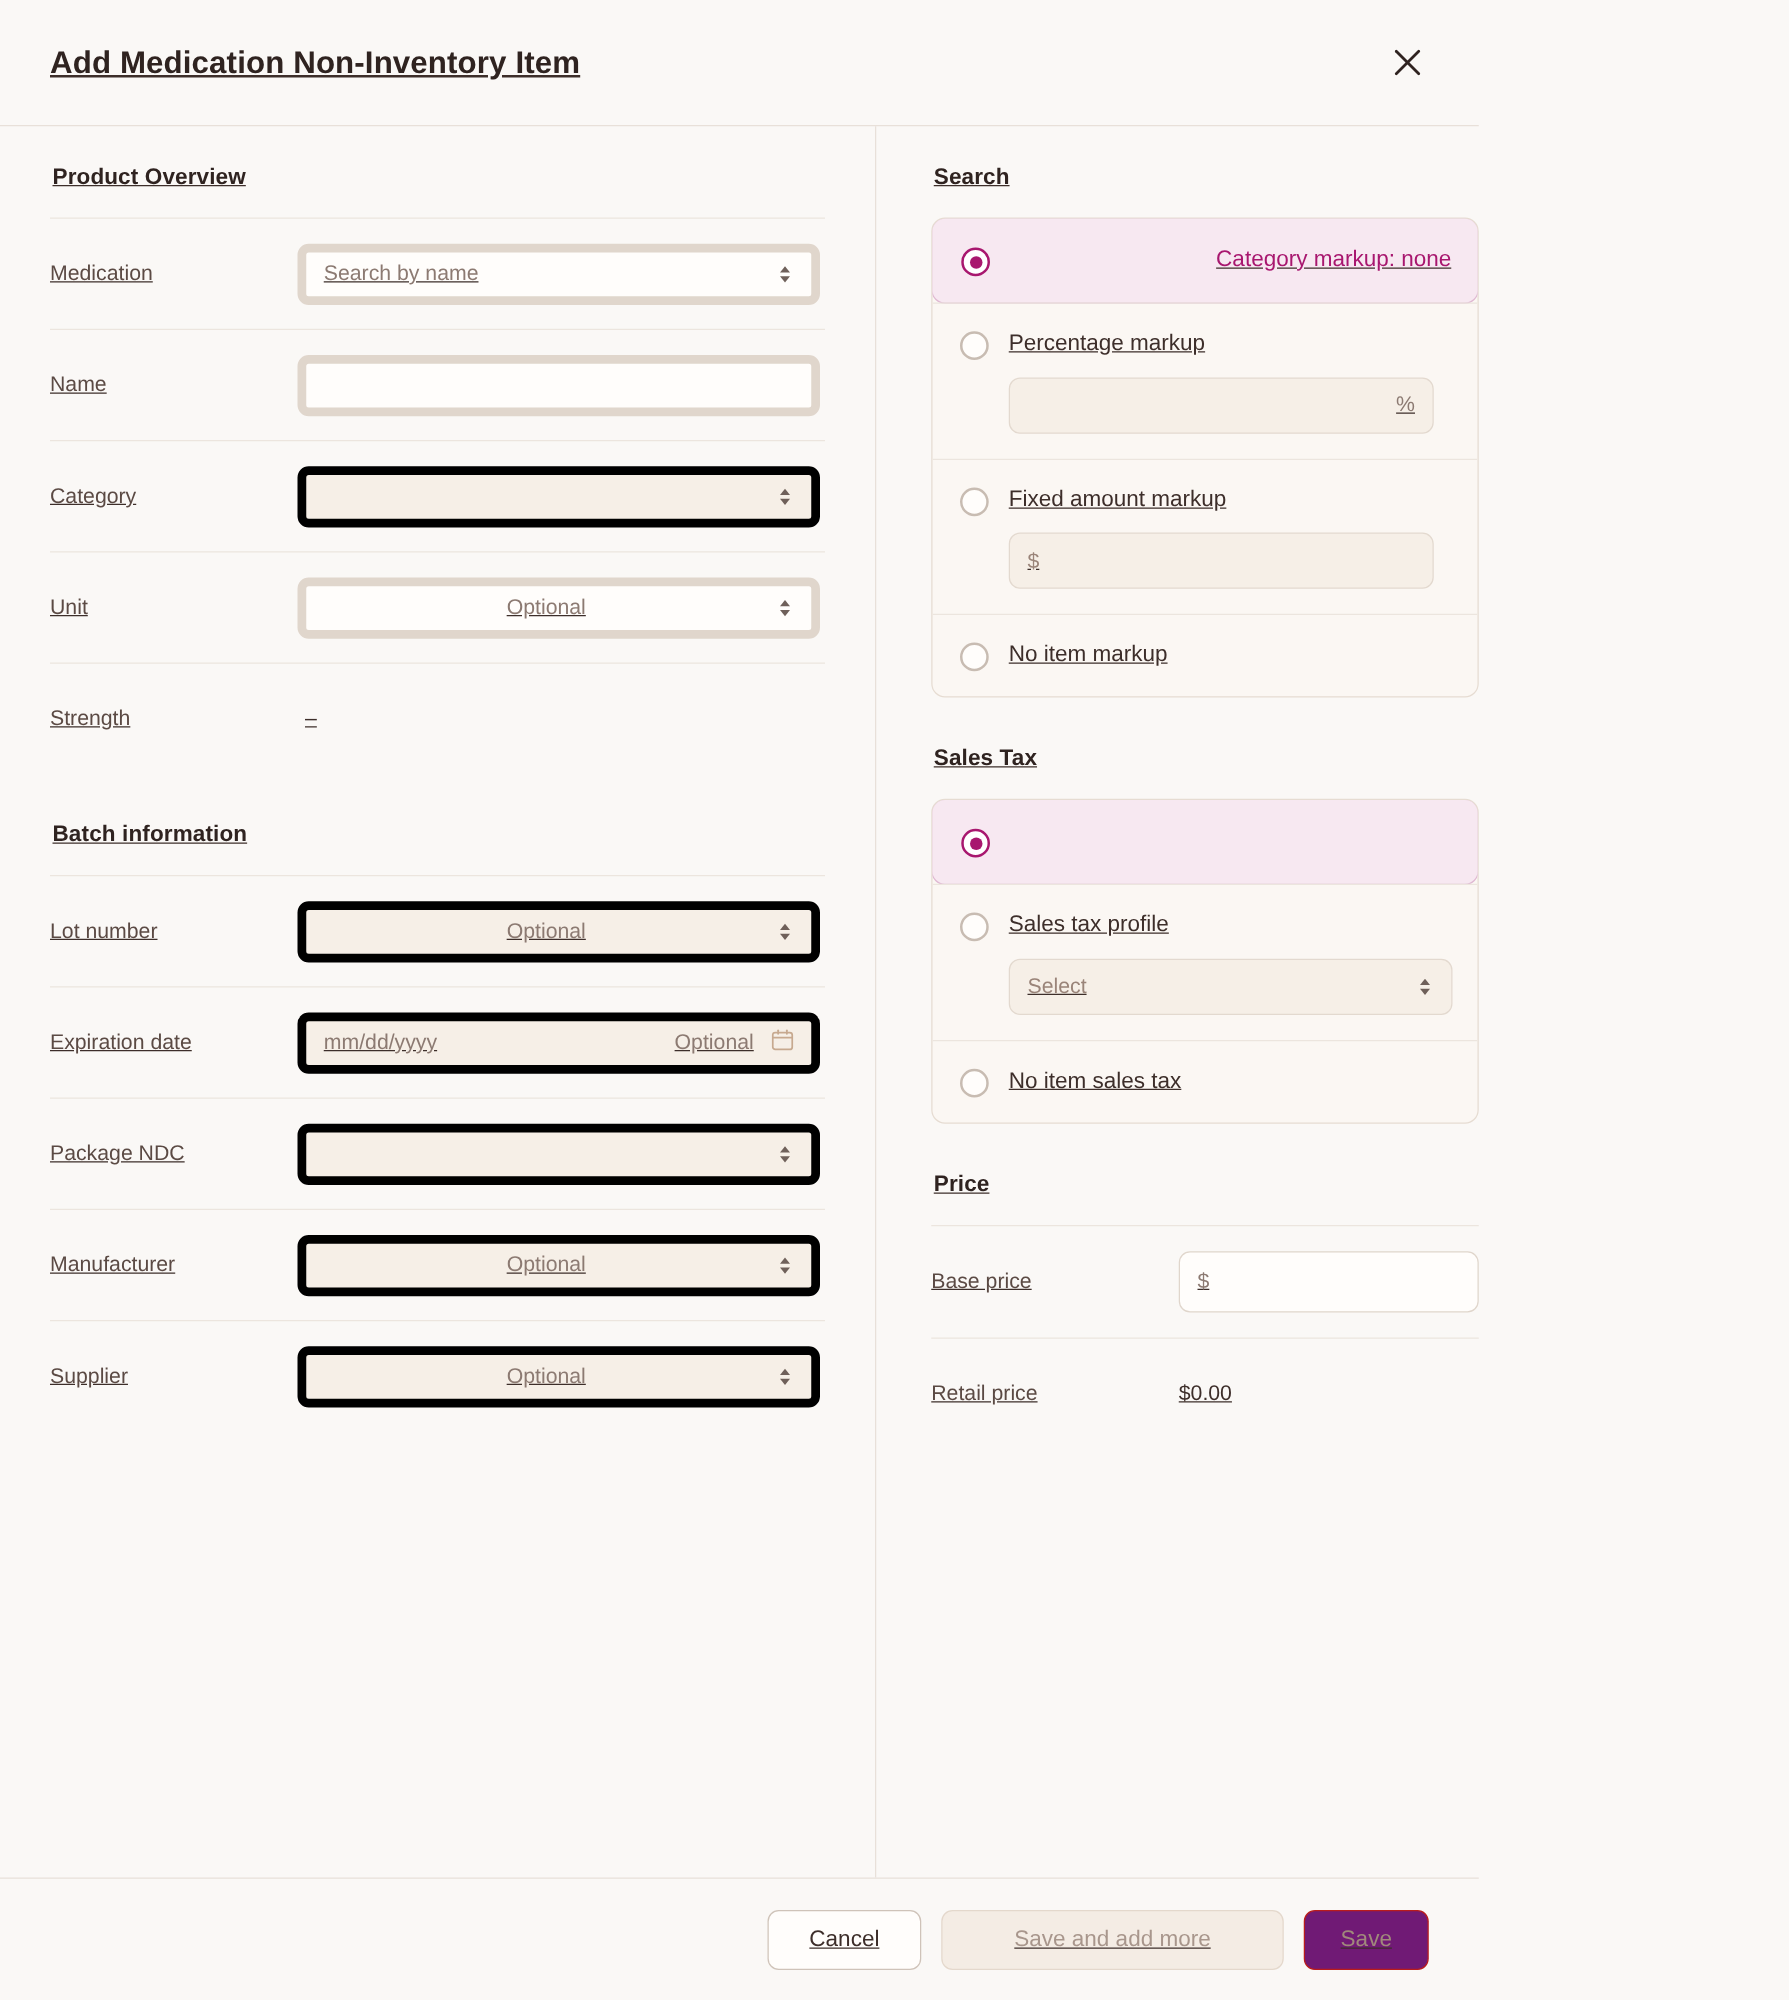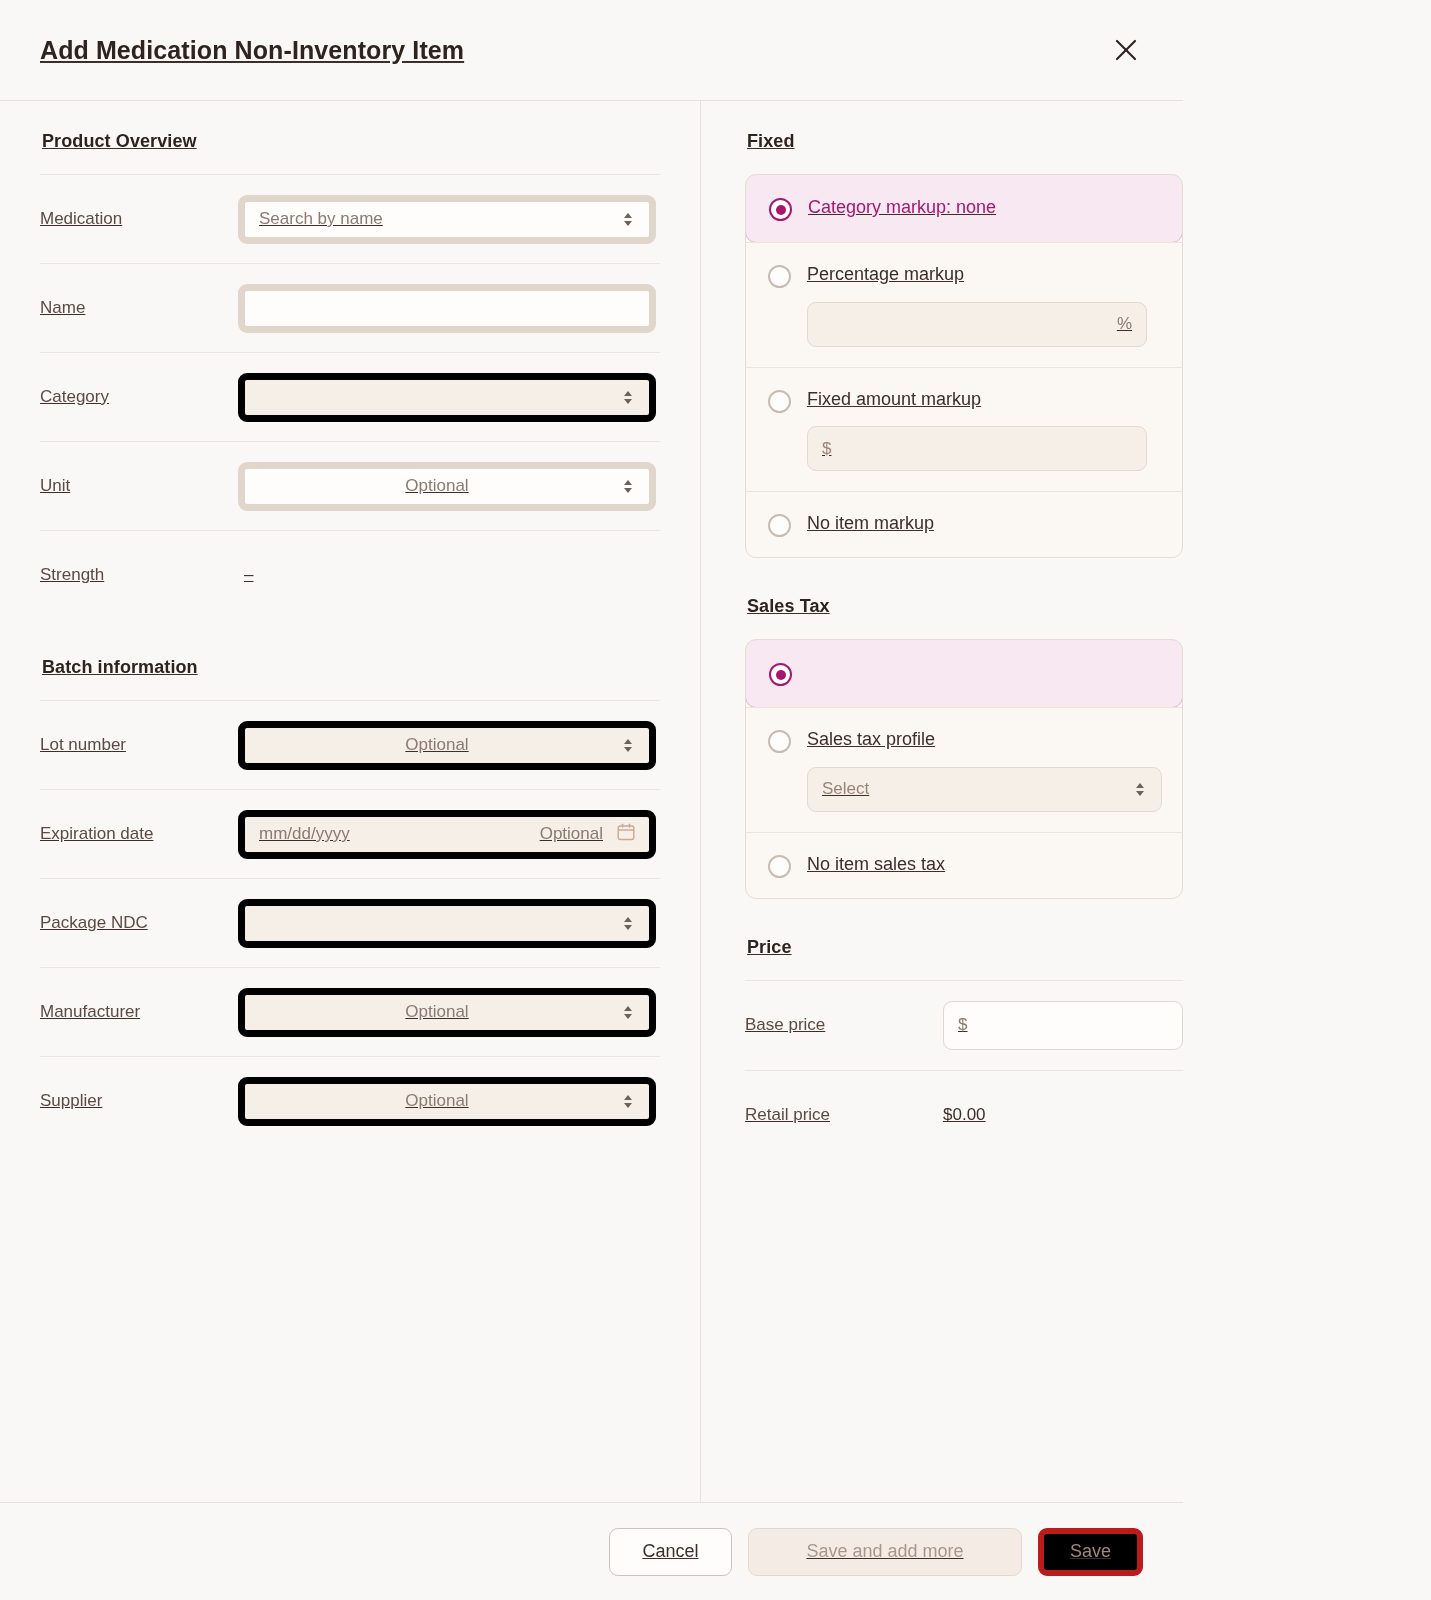--- a/index.html
+++ b/index.html
@@ -146,21 +146,21 @@
     overflow: hidden;
     background: #fbf7f3;
   }
   .radio-item {
     display: flex;
     align-items: flex-start;
     padding: 20px 20px 20px 22px;
     border-top: 1px solid #ece5de;
     gap: 16px;
   }
-  .radio-item:first-child { border-top: none; }
+  .radio-item:first-child { border-top: none; text-align: right; }
   .radio-item.selected {
     background: #f7e8f1;
     border: 1px solid #dfb8d2;
     border-radius: 11px;
     margin: -1px;
     padding: 21px 21px 21px 23px;
   }
   .radio-mark {
     width: 23px; height: 23px;
     flex: 0 0 23px;
@@ -272,22 +272,22 @@
     color: #3d2e2a;
     min-width: 123px;
   }
   .btn-secondary {
     background: #f4ece4;
     border: 1px solid #e4d8cc;
     color: #a8968c;
     min-width: 274px;
   }
   .btn-primary {
-    background: #000000;
-    border: 6px solid #b91c1c;
+    background: #701a75;
+    border: 1px solid #b91c1c;
     color: #a0897b;
     min-width: 100px;
     text-align: right;
   }
 </style>
 </head>
 <body>
 
 <div class="dialog">
 
@@ -431,21 +431,21 @@
                 <i class="down"></i>
               </span>
           </div>
         </div>
       </div>
 
     </div>
 
     <div class="col-right">
 
-      <div class="section-title">Fixed</div>
+      <div class="section-title">Search</div>
 
       <div class="radio-group">
         <div class="radio-item selected">
           <span class="radio-mark"></span>
           <div class="radio-body">
             <div class="radio-label">Category markup: none</div>
           </div>
         </div>
         <div class="radio-item">
           <span class="radio-mark"></span>

